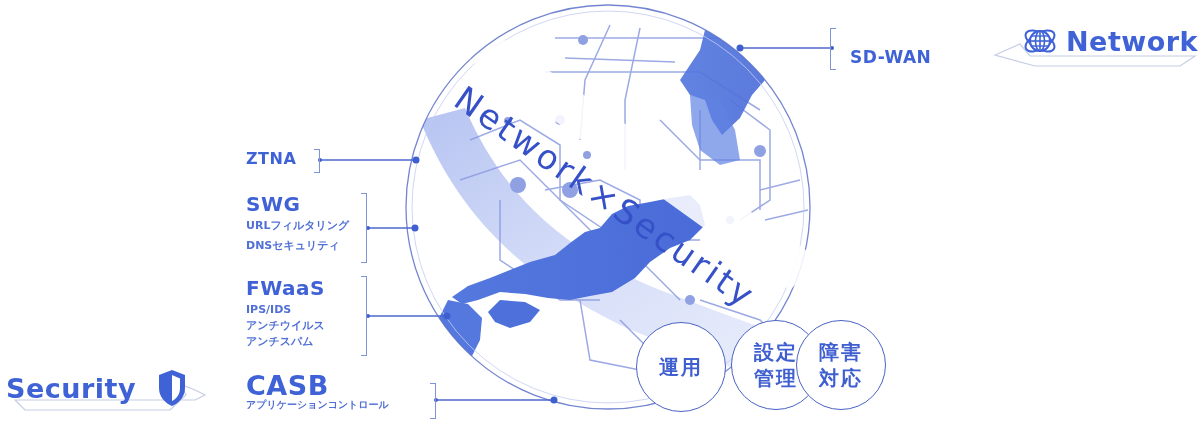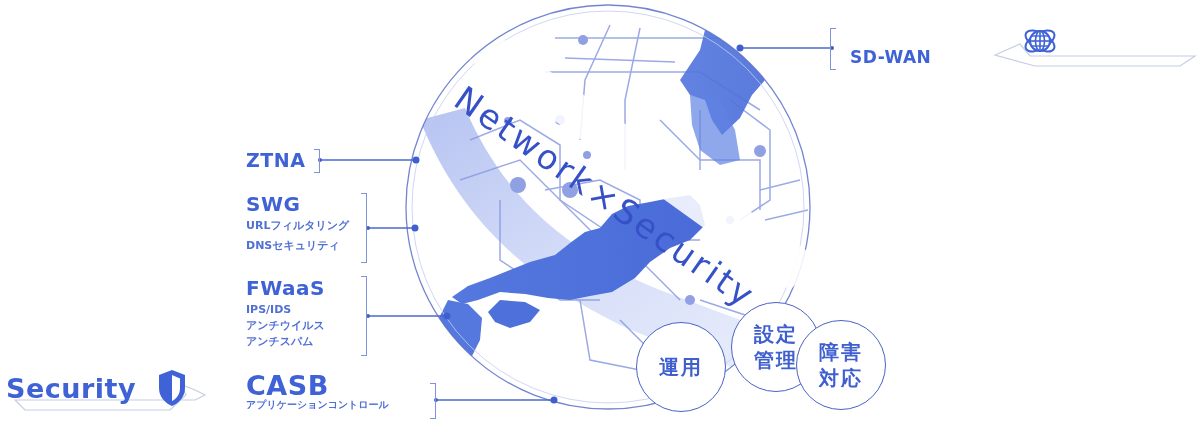--- a/index.html
+++ b/index.html
@@ -124,23 +124,24 @@
       <ellipse cx="18" cy="17" rx="16" ry="8" transform="rotate(-30 18 17)" fill="none" stroke="#3f62d6" stroke-width="2"></ellipse>
       <ellipse cx="18" cy="17" rx="16" ry="8" transform="rotate(30 18 17)" fill="none" stroke="#3f62d6" stroke-width="2"></ellipse>
       <circle cx="18" cy="17" r="10" fill="#ffffff" stroke="#3f62d6" stroke-width="2"></circle>
       <ellipse cx="18" cy="17" rx="4.5" ry="10" fill="none" stroke="#3f62d6" stroke-width="1.6"></ellipse>
       <line x1="8" y1="17" x2="28" y2="17" stroke="#3f62d6" stroke-width="1.6"></line>
       <line x1="9.5" y1="12" x2="26.5" y2="12" stroke="#3f62d6" stroke-width="1.4"></line>
       <line x1="9.5" y1="22" x2="26.5" y2="22" stroke="#3f62d6" stroke-width="1.4"></line>
       <line x1="18" y1="7" x2="18" y2="27" stroke="#3f62d6" stroke-width="1.6"></line>
     </svg>
   </span>
+  <span class="tag-text">Network</span>
 </div>
 
-<div class="abs label-main" style="left:246px; top:151px; font-size:19px;">ZTNA</div>
+<div class="abs label-main" style="left:246px; top:151px; font-size:16px;">ZTNA</div>
 <div class="bracket" style="left:314px; top:149px; height:22px;"></div>
 
 <div class="abs label-main" style="left:246px; top:194px; font-size:20px;">SWG</div>
 <div class="abs label-sub" style="left:246px; top:218px;">URLフィルタリング</div>
 <div class="abs label-sub" style="left:246px; top:238px;">DNSセキュリティ</div>
 <div class="bracket" style="left:361px; top:193px; height:68px;"></div>
 
 <div class="abs label-main" style="left:246px; top:278px; font-size:20px;">FWaaS</div>
 <div class="abs label-sub" style="left:246px; top:302px;">IPS/IDS</div>
 <div class="abs label-sub" style="left:246px; top:318px;">アンチウイルス</div>
@@ -157,20 +158,20 @@
     <svg width="32" height="40" viewBox="0 0 32 40">
       <path d="M16,2 L29,7 L29,20 C29,29 23,35 16,38 C9,35 3,29 3,20 L3,7 Z" fill="#3f62d6"></path>
       <path d="M16,7 L24,10.5 L24,20 C24,26 21,30.5 16,33 Z" fill="#ffffff"></path>
     </svg>
   </span>
 </div>
 
 <div class="circle" style="left:636px; top:322px;">
   <span>運用</span>
 </div>
-<div class="circle" style="left:731px; top:302px;">
+<div class="circle" style="left:731px; top:320px;">
   <span>設定</span>
   <span>管理</span>
 </div>
 <div class="circle" style="left:796px; top:320px;">
   <span>障害</span>
   <span>対応</span>
 </div>
 
 </body></html>

